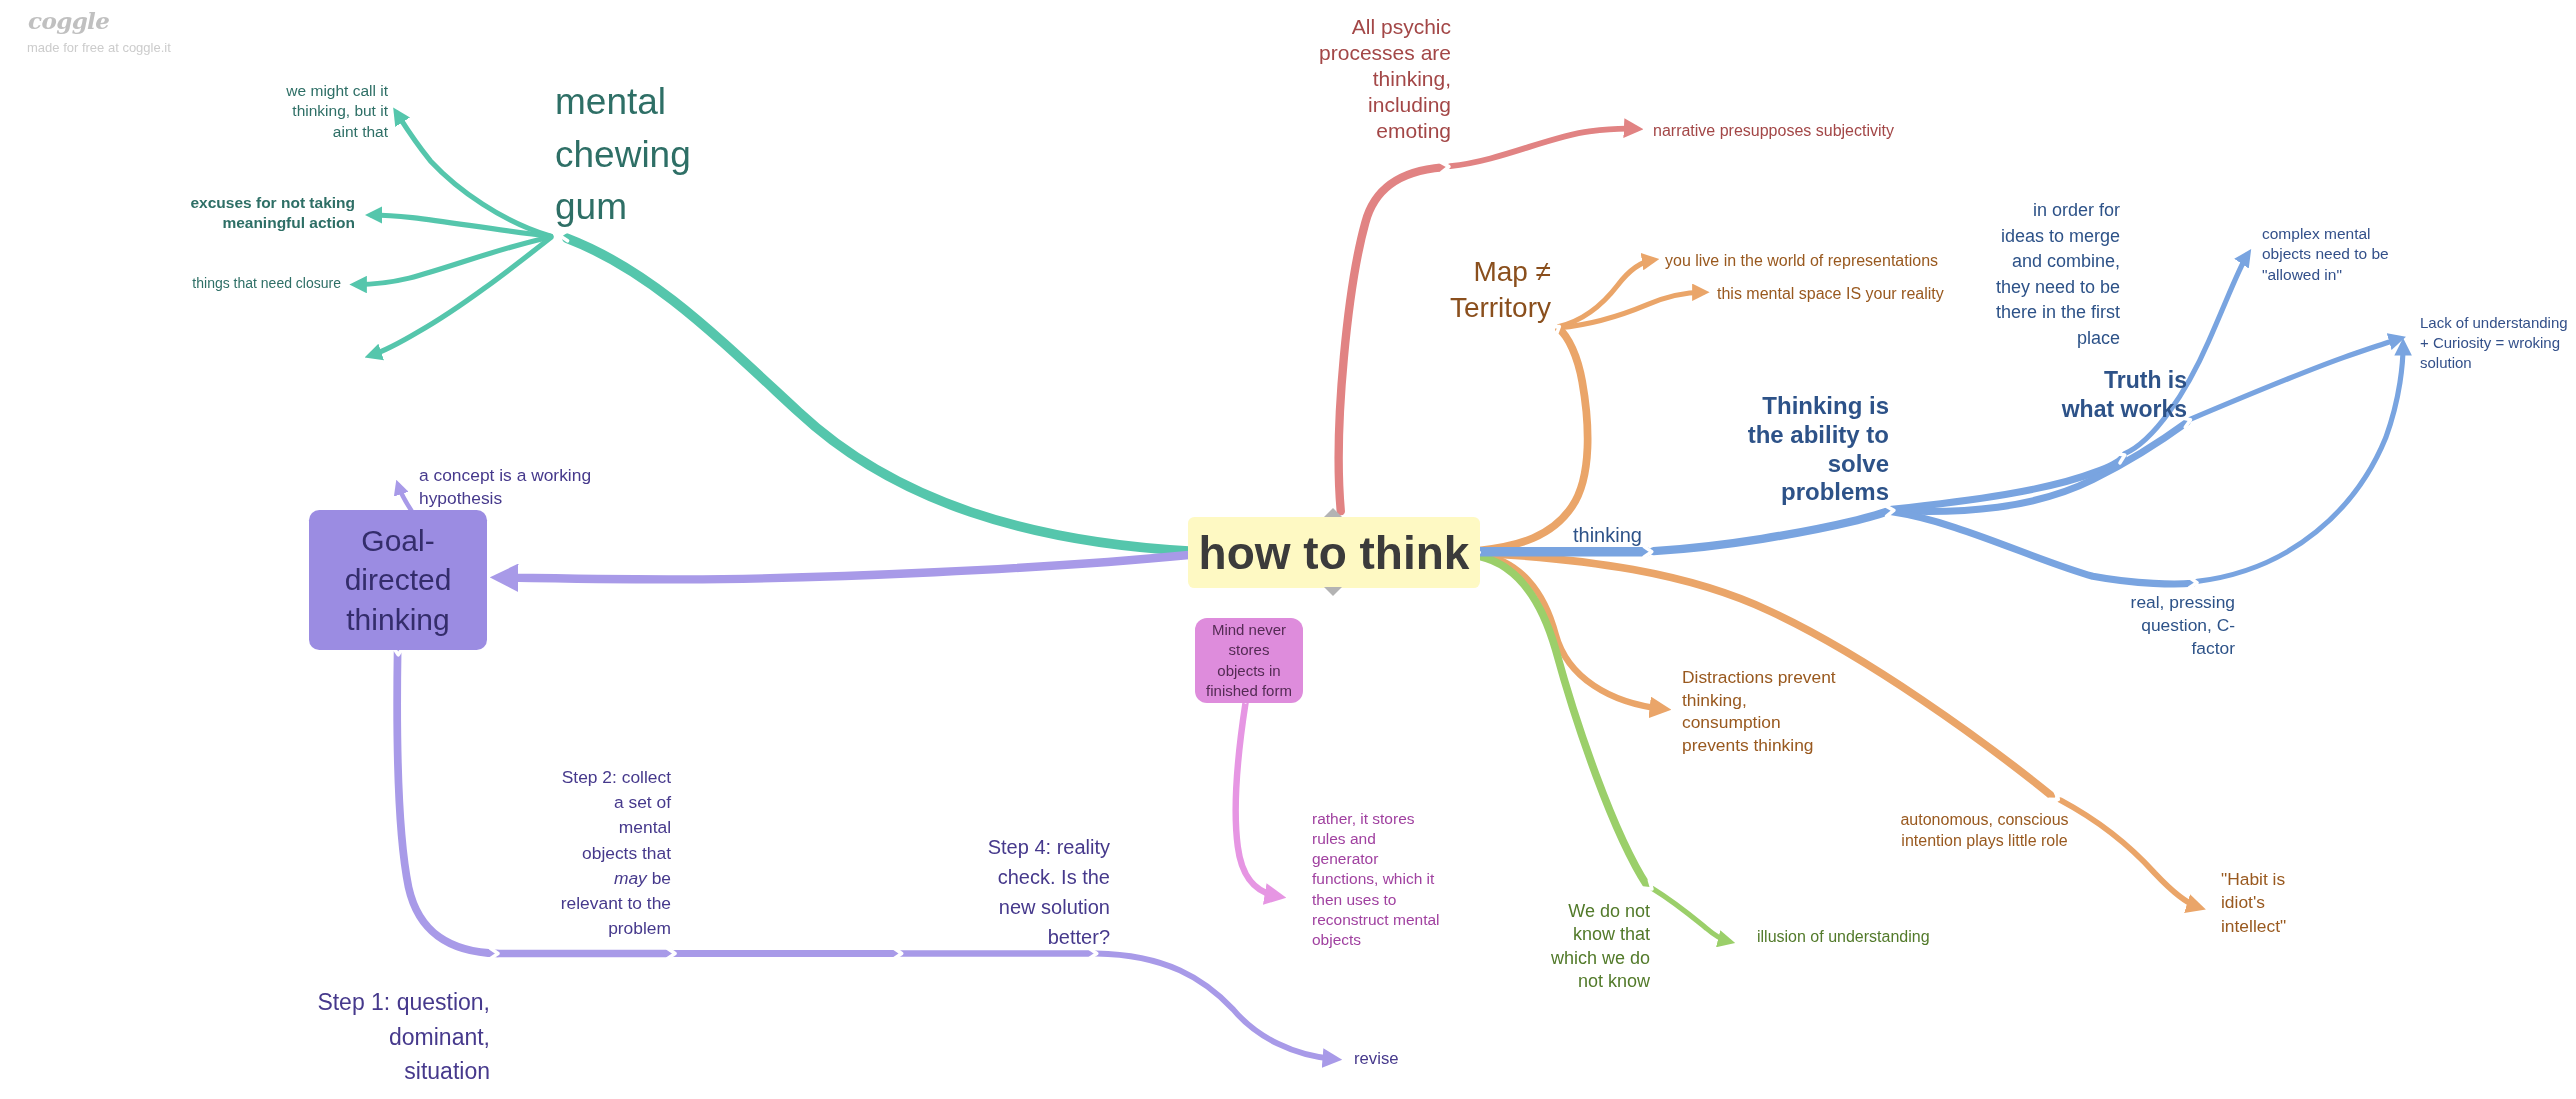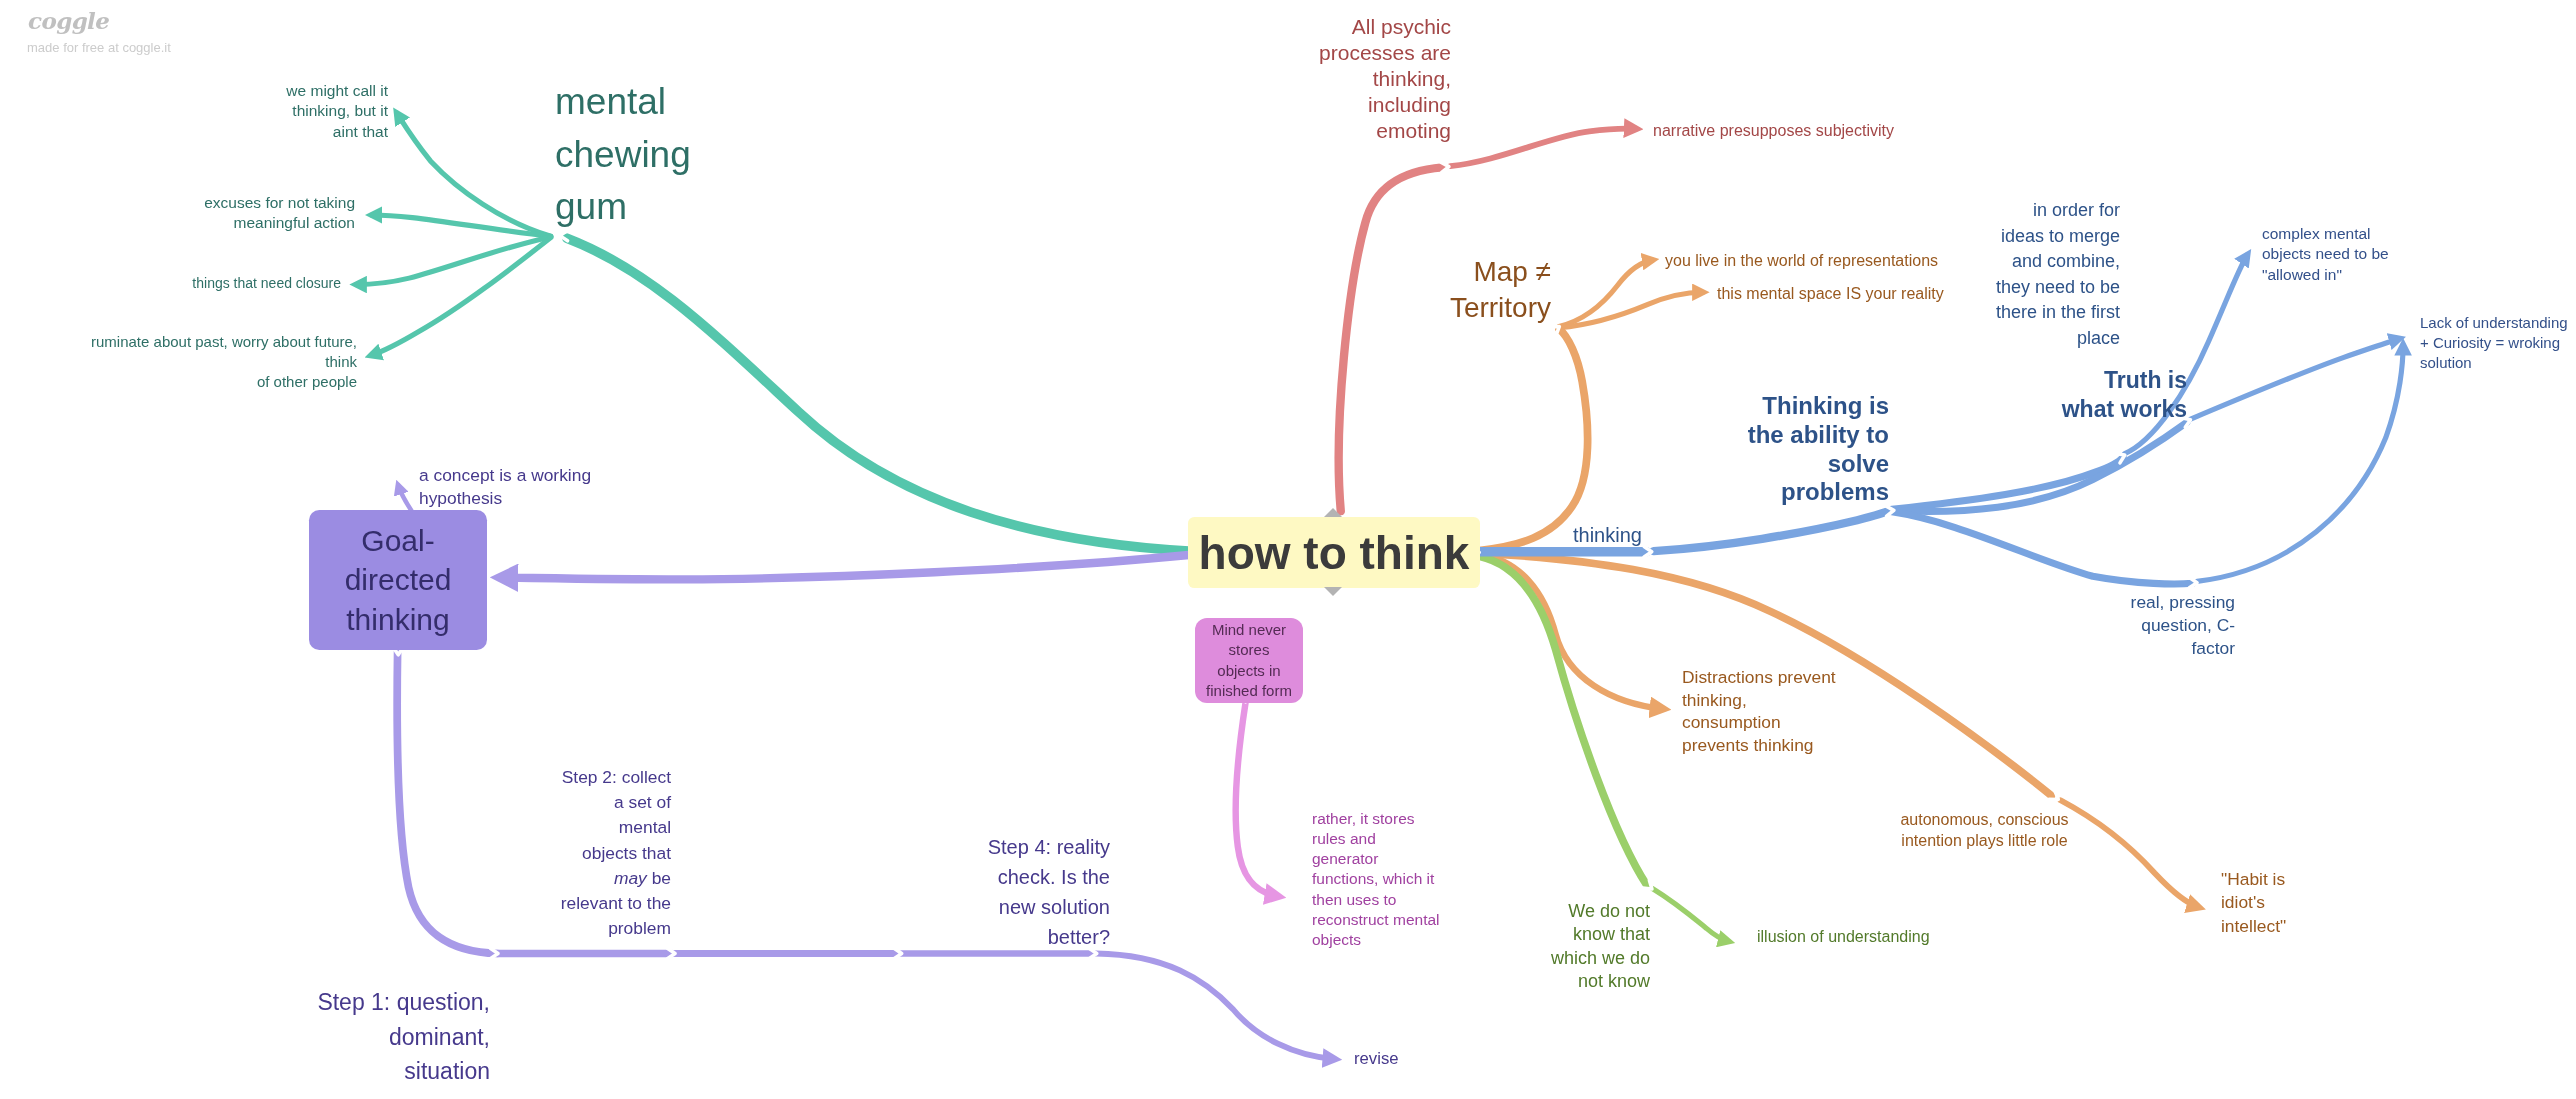--- a/index.html
+++ b/index.html
@@ -10,21 +10,21 @@
   .r{text-align:right;}
   .c{text-align:center;}
   
   #logo{left:28px;top:6.4px;font-family:"DejaVu Serif",serif;font-style:italic;font-weight:bold;
         font-size:23px;color:#c0c0c0;letter-spacing:-0.6px;}
   #tagline{left:27px;top:39px;font-size:13px;color:#cccccc;}
   
   .teal-t{color:#2e6f66;}
   #gum-call{left:213px;top:81px;width:175px;font-size:15.5px;}
   #gum-title{left:555px;top:76px;font-size:37px;line-height:1.42;}
-  #gum-excuses{left:180px;top:193px;width:175px;font-size:15.5px;}
+  #gum-excuses{left:180px;top:193px;width:175px;font-size:15.5px;font-weight:bold;}
   #gum-closure{left:161px;top:274px;width:180px;font-size:14px;}
   #gum-ruminate{left:64px;top:332px;width:293px;font-size:15px;}
   
   .red-t{color:#a34747;}
   #psychic{left:1282px;top:14px;width:169px;font-size:21px;line-height:1.24;}
   #narrative{left:1653px;top:120px;font-size:16px;}
   
   .orange-t{color:#99591f;}
   #map-title{left:1417px;top:254px;width:134px;font-size:28px;line-height:1.3;color:#8a4f1d;}
   #map-s1{left:1665px;top:250px;font-size:16px;}
@@ -181,22 +181,20 @@
 
   <div class="lbl r teal-t" id="gum-call">we might call it
 thinking, but it
 aint that</div>
   <div class="lbl teal-t" id="gum-title">mental
 chewing
 gum</div>
   <div class="lbl r teal-t" id="gum-excuses">excuses for not taking
 meaningful action</div>
   <div class="lbl r teal-t" id="gum-closure">things that need closure</div>
-  <div class="lbl r teal-t" id="gum-ruminate">ruminate about past, worry about future, think
-of other people</div>
 
   <div class="lbl r red-t" id="psychic">All psychic
 processes are
 thinking,
 including
 emoting</div>
   <div class="lbl red-t" id="narrative">narrative presupposes subjectivity</div>
 
   <div class="lbl r" id="map-title">Map ≠
 Territory</div>

